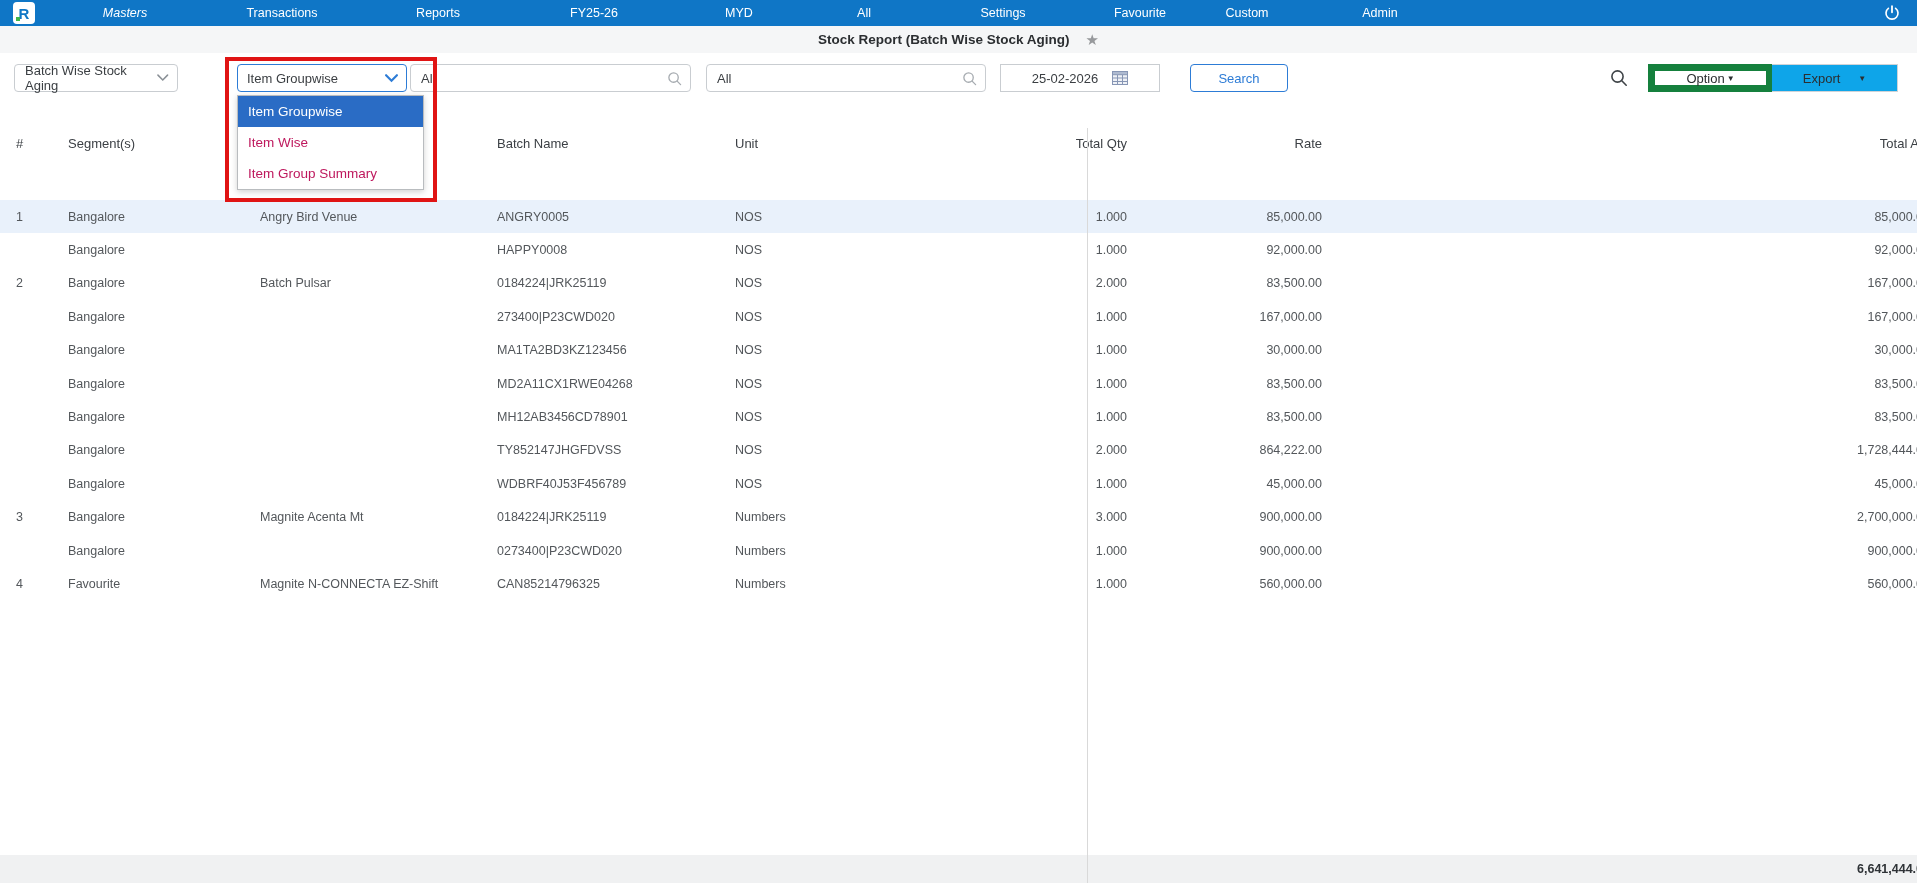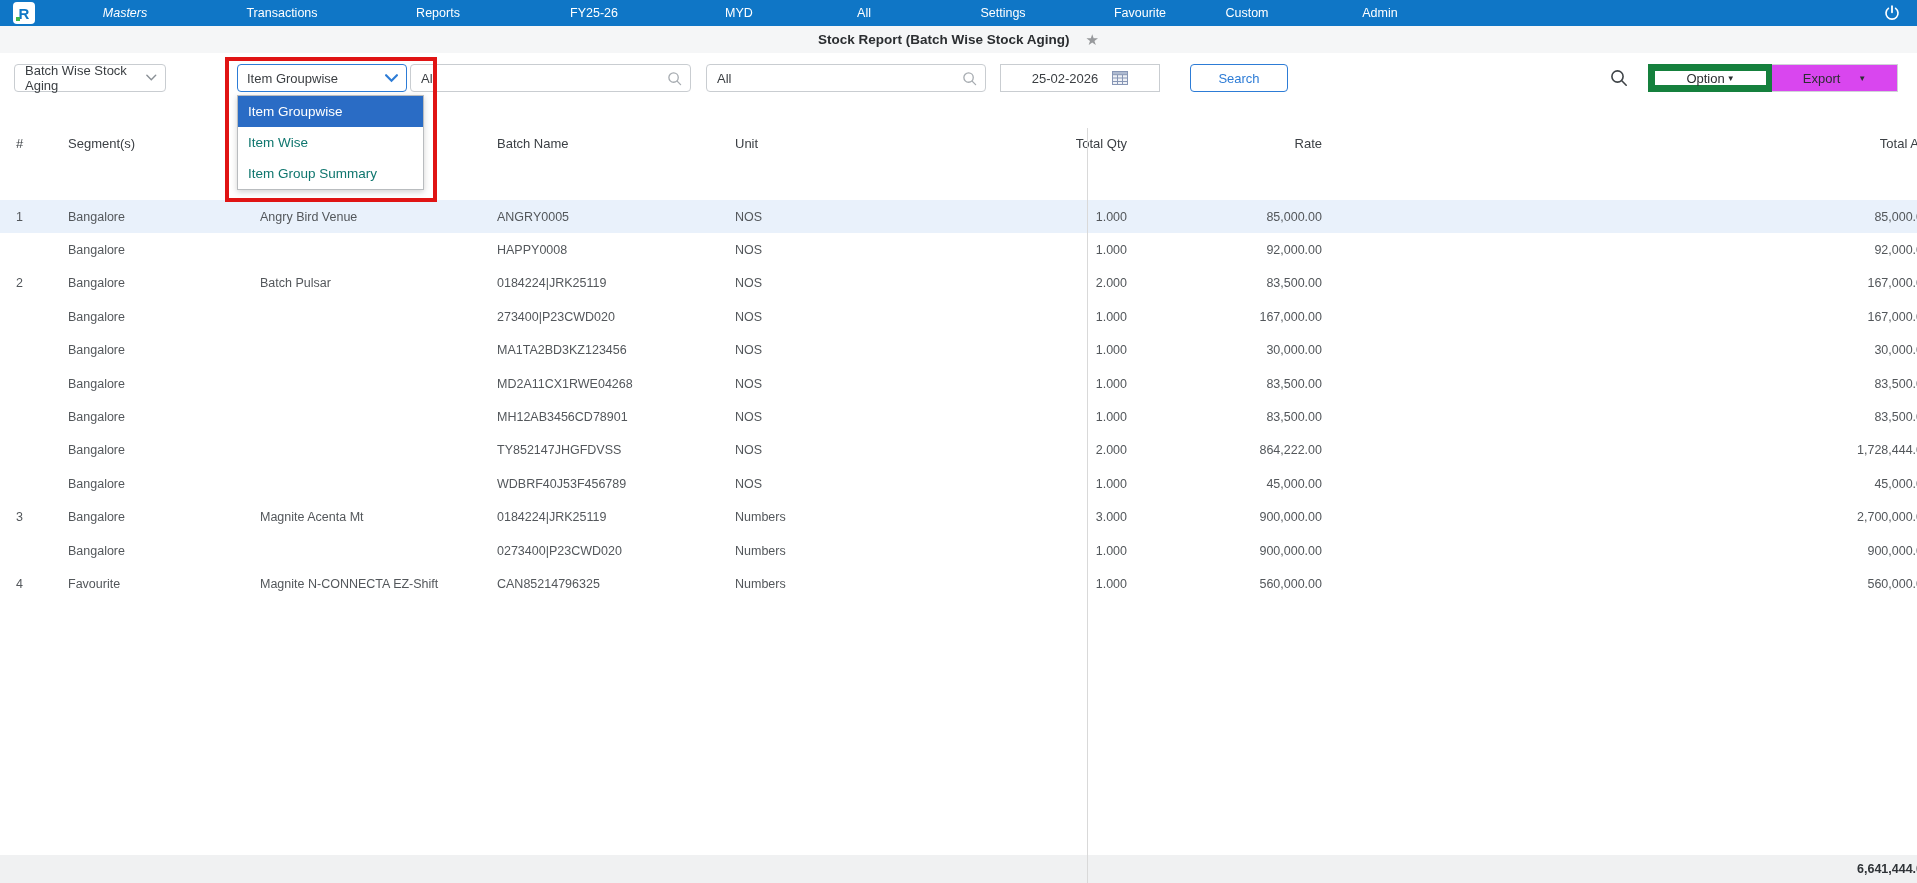--- a/index.html
+++ b/index.html
@@ -18,37 +18,37 @@
             color:#fff;font-size:12.5px;white-space:nowrap;cursor:pointer;}
   .power{position:absolute;right:16px;top:4px;width:18px;height:18px;cursor:pointer;}
   
   .titlebar{position:absolute;left:0;top:26px;width:100%;height:27px;background:#f5f6f7;
             display:flex;align-items:center;justify-content:center;gap:16px;z-index:10;}
   .page-title{font-size:13.5px;font-weight:700;color:#2b2e31;}
   .star{color:#97999c;font-size:15px;line-height:1;cursor:pointer;}
   
   .fctl{position:absolute;top:64px;height:28px;box-sizing:border-box;background:#fff;
         display:flex;align-items:center;font-size:13px;color:#3a3e42;}
-  .select1{left:14px;width:152px;border:1px solid #c9cdd1;border-radius:4px;padding:0 8px 0 10px;justify-content:space-between;cursor:pointer;}
+  .select1{left:14px;width:164px;border:1px solid #c9cdd1;border-radius:4px;padding:0 8px 0 10px;justify-content:space-between;cursor:pointer;}
   .combo{left:237px;width:170px;border:1.5px solid #2d7cd6;border-radius:4px;padding:0 8px 0 9px;justify-content:space-between;cursor:pointer;z-index:40;}
   .search-input{border:1px solid #c9cdd1;border-radius:4px;padding:0 8px 0 0;}
   .search-input input{border:none;outline:none;flex:1;height:24px;font:inherit;color:#3a3e42;padding:0 0 0 10px;background:transparent;}
   .inp1{left:410px;width:281px;}
   .inp2{left:706px;width:280px;}
   .datebox{left:1000px;width:160px;border:1px solid #c9cdd1;border-radius:0;justify-content:center;gap:14px;cursor:pointer;}
   .searchbtn{left:1190px;width:98px;border:1px solid #2d7cd6;border-radius:4px;background:#fff;
              color:#2d7cd6;font-size:13px;justify-content:center;cursor:pointer;font-family:inherit;}
   .qicon{left:1608px;width:22px;border:none;cursor:pointer;justify-content:center;}
   .optbtn{left:1648px;width:125px;border:7px solid #15803d;justify-content:center;gap:2px;cursor:pointer;background:#fff;font-family:inherit;font-size:13px;color:#2b2e31;}
-  .expbtn{left:1772px;width:126px;border:1px solid #cfd3d7;border-left:none;justify-content:center;gap:18px;cursor:pointer;background:#d946ef;font-family:inherit;font-size:13px;color:#2b2e31;}
+  .expbtn{left:1772px;width:126px;border:1px solid #cfd3d7;border-left:none;justify-content:center;gap:18px;cursor:pointer;background:#0ea5e9;font-family:inherit;font-size:13px;color:#2b2e31;}
   .tri{font-size:8px;color:#2b2e31;}
   
   .dd-list{position:absolute;left:237px;top:95px;width:187px;background:#fff;border:1px solid #b9bcbf;
            box-shadow:0 2px 6px rgba(0,0,0,.18);z-index:45;box-sizing:border-box;}
-  .dd-item{height:31px;line-height:31px;padding-left:10px;font-size:13.5px;color:#0f766e;cursor:pointer;white-space:nowrap;}
+  .dd-item{height:31px;line-height:31px;padding-left:10px;font-size:13.5px;color:#be185d;cursor:pointer;white-space:nowrap;}
   .dd-item.selected{background:#2a6cc5;color:#fff;}
   
   .annotation{position:absolute;left:225px;top:57px;width:212px;height:145px;border:4px solid #e01414;
               box-sizing:border-box;z-index:60;pointer-events:none;}
   
   .thead,.trow,.tfoot-row{display:flex;width:1930px;}
   .thead{position:absolute;left:0;top:128px;height:30px;align-items:center;z-index:2;
          font-size:13px;font-weight:500;color:#3c4045;}
   .rows{position:absolute;left:0;top:200px;z-index:1;}
   .trow{height:33.4px;align-items:center;font-size:12.5px;color:#53575b;}

